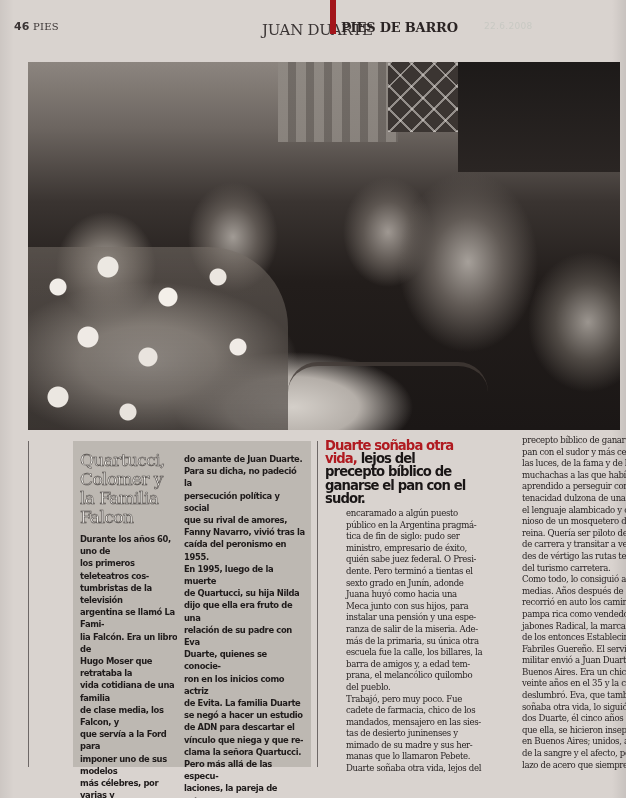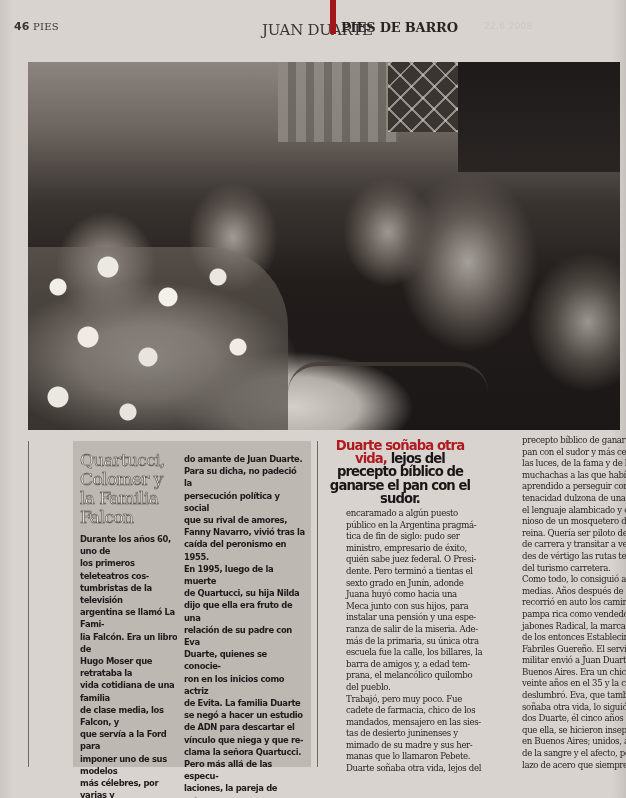--- a/index.html
+++ b/index.html
@@ -125,21 +125,20 @@
       letter-spacing: -0.35px;
       white-space: pre-line;
     }
 
     
     .headline {
       position: absolute; left: 325px; top: 439px; width: 150px;
       font-family: "DejaVu Sans", sans-serif; font-weight: bold;
       font-size: 13.2px; line-height: 13.2px; letter-spacing: -0.9px;
       color: #1a1616;
-      text-align: center;
     }
     .headline .red { color: #b01a20; }
     .article-col {
       position: absolute; top: 0;
       font-family: "DejaVu Serif", serif;
       font-size: 8.6px; line-height: 11.6px;
       letter-spacing: -0.35px;
       color: #2a2525;
       white-space: pre-line;
     }

